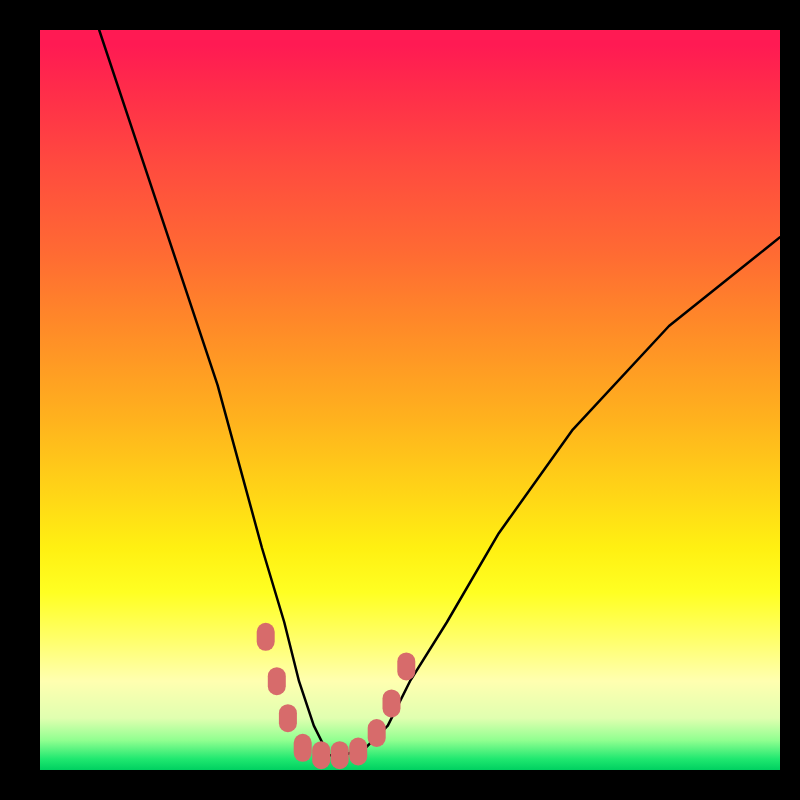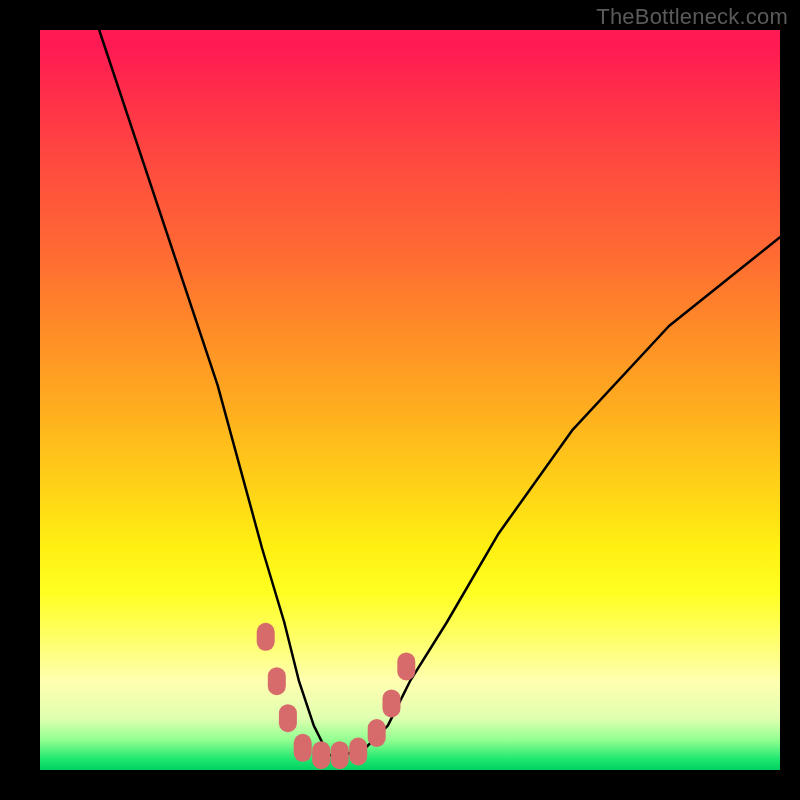--- a/index.html
+++ b/index.html
@@ -67,21 +67,20 @@
     color: #5a5a5a;
     font-size: 22px;
     letter-spacing: 0.2px;
     font-weight: 500;
   }
 </style>
 </head>
 <body>
 
 <div class="frame">
-  <div class="watermark">TheBottleneck.com</div>
   <div class="plot-area">
     <div class="gradient"></div>
     <svg class="curve" viewBox="0 0 740 740" preserveAspectRatio="none">
       <g id="curve-layer">
           <path d="M59.2 0.0 L88.8 88.8 L118.4 177.6 L148.0 266.4 L177.6 355.2 L199.8 436.6 L222.0 518.0 L244.2 592.0 L259.0 651.2 L273.8 695.6 L288.6 725.2 L303.4 725.2 L325.6 717.8 L347.8 695.6 L370.0 651.2 L407.0 592.0 L458.8 503.2 L532.8 399.6 L629.0 296.0 L740.0 207.2" fill="none" stroke="#000000" stroke-width="2.5" stroke-linecap="round" stroke-linejoin="round"></path>
         </g>
       <g id="marker-layer">
           <rect x="216.7" y="592.8" width="18" height="28" rx="9" ry="9" fill="#d76b6b"></rect>
           <rect x="227.8" y="637.2" width="18" height="28" rx="9" ry="9" fill="#d76b6b"></rect>
           <rect x="238.9" y="674.2" width="18" height="28" rx="9" ry="9" fill="#d76b6b"></rect>

